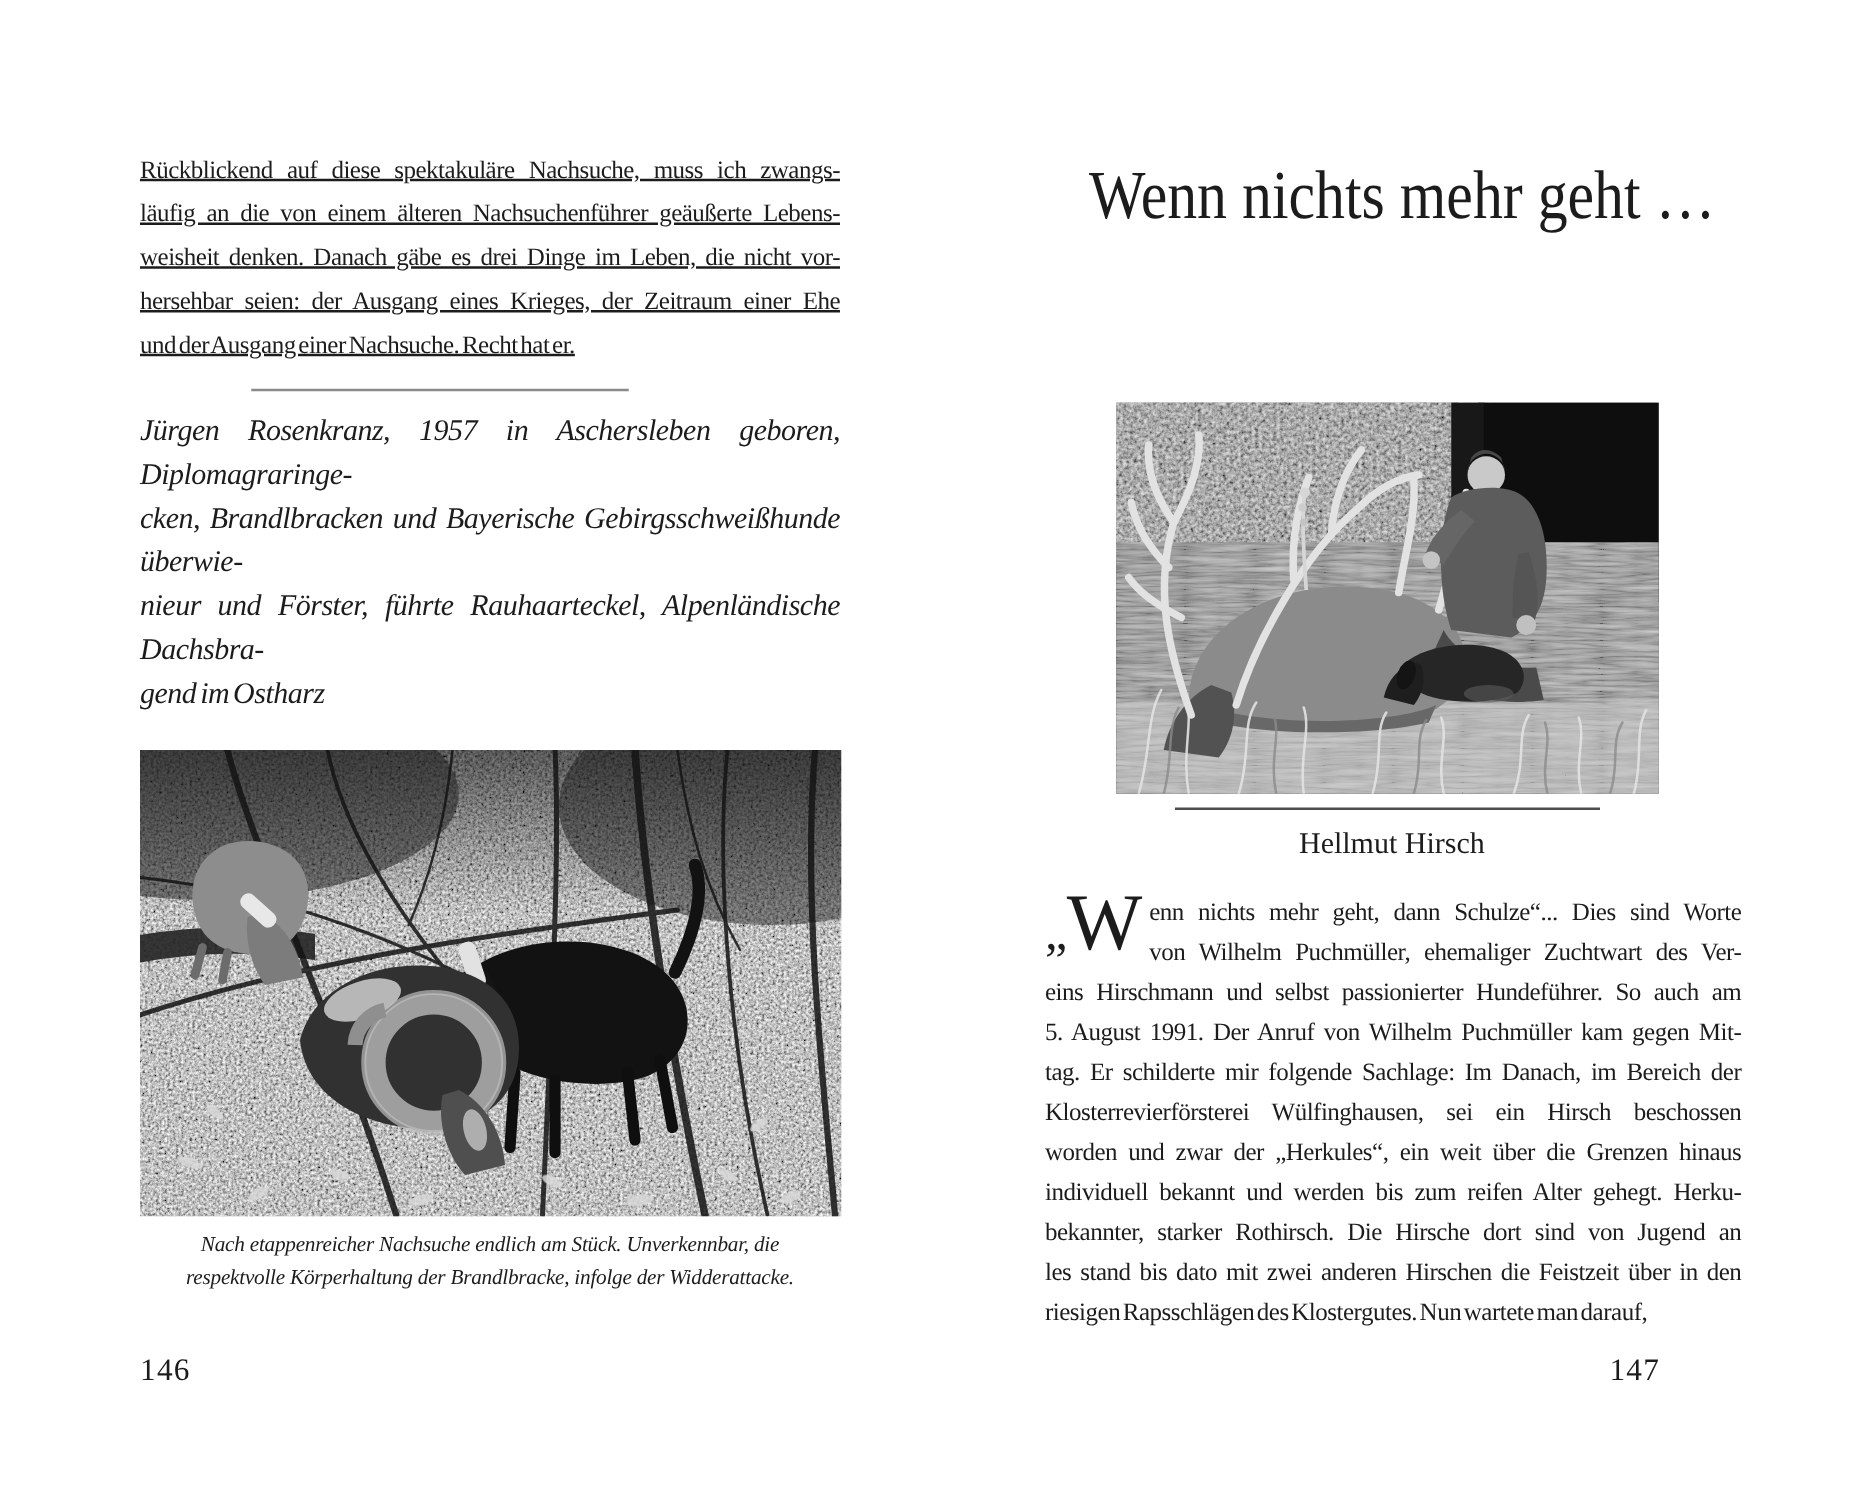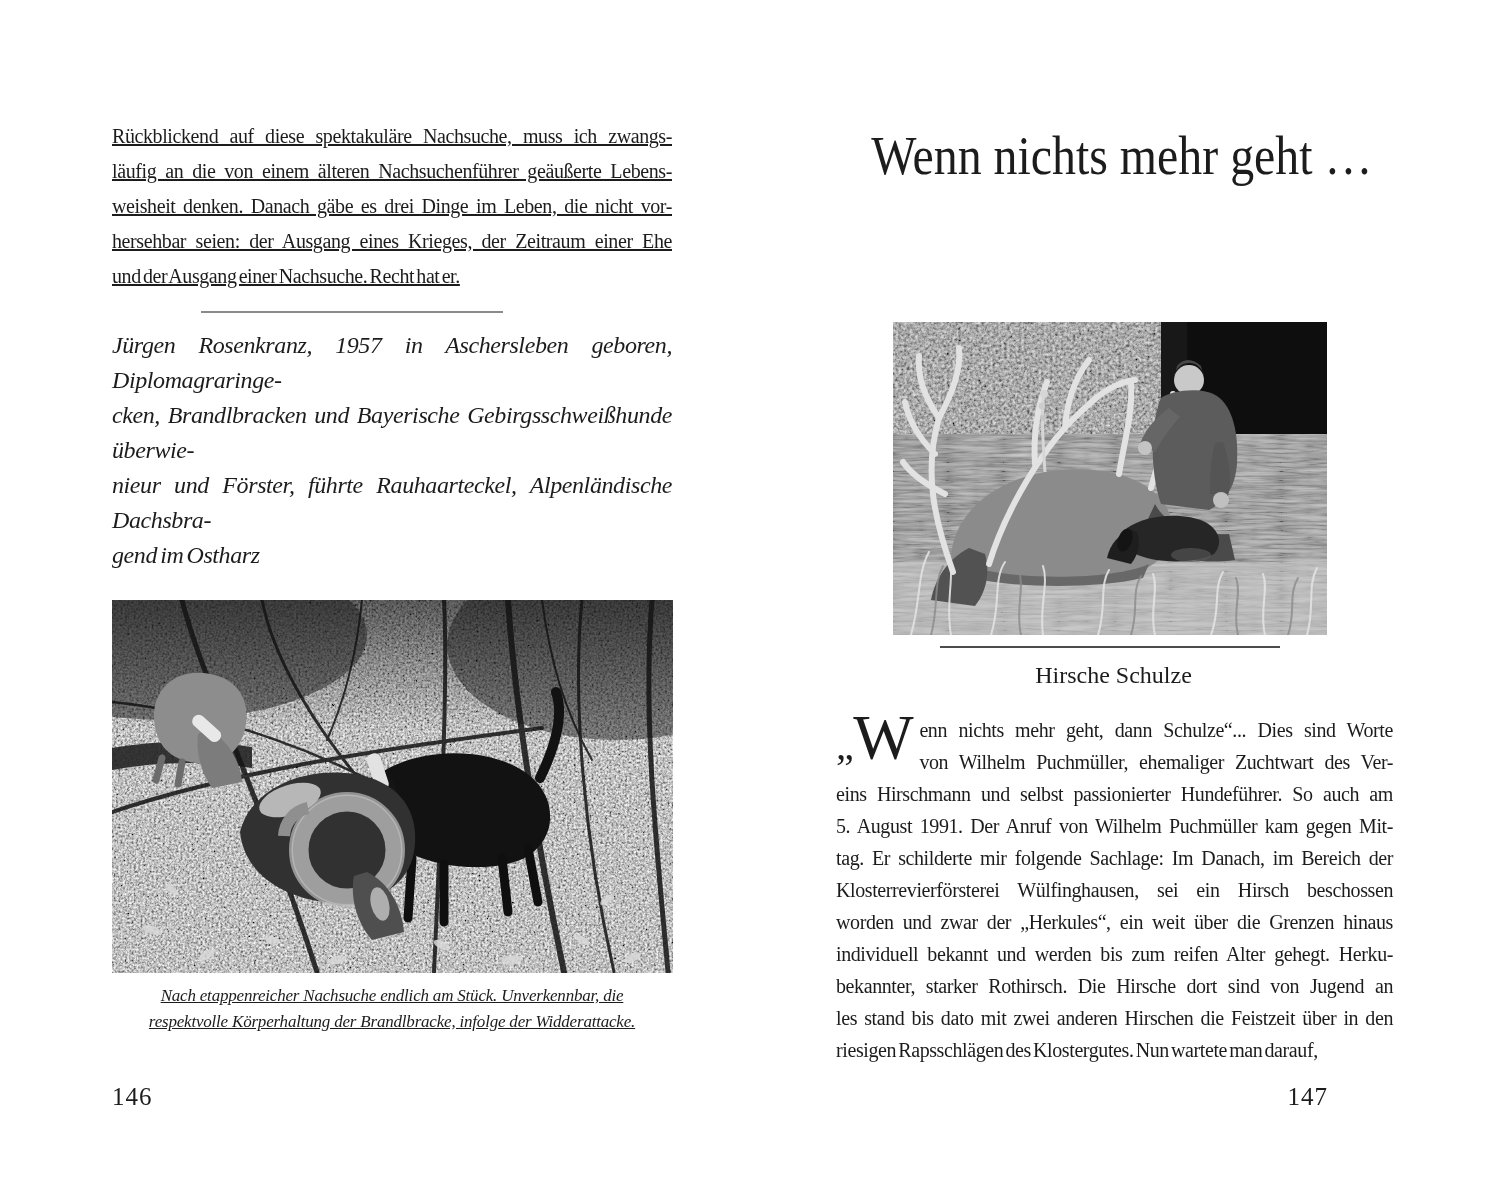--- a/index.html
+++ b/index.html
@@ -29,21 +29,21 @@
     font-size:55px; line-height:1; transform:scaleX(0.87); transform-origin:center;
     white-space:nowrap;
   }
   .chapter-author {
     left:835px; top:660px; width:557px; text-align:center;
     font-size:24px; line-height:30px;
   }
 
   .caption { left:112px; top:983px; width:560px; text-align:center;
              font-style:italic; font-size:17px; line-height:26px; letter-spacing:-0.2px; }
-  .caption .cap-line { display:block;text-decoration:underline; }
+  .caption .cap-line { display:block; }
 
   .pagenum { font-size:25px; line-height:24px; letter-spacing:1px; }
   .pagenum-left  { left:112px;  top:1085px; }
   .pagenum-right { left:1270px; top:1085px; width:58px; text-align:right; }
 
   .photo { display:block; }
   .photo-left-box  { left:112px; top:600px; width:561px; height:373px; }
   .photo-right-box { left:893px; top:322px; width:434px; height:313px; }
 
   
@@ -253,21 +253,21 @@
           <path d="M238,313 C246,288 238,270 248,254"></path>
           <path d="M345,313 C339,290 349,272 343,256"></path>
           <path d="M395,313 C403,290 395,272 405,256"></path>
         </g>
       </g>
     </svg>
   </div>
 
   <div class="abs rule-right"></div>
 
-  <div class="abs chapter-author">Hirsche Schulze</div>
+  <div class="abs chapter-author">Hellmut Hirsch</div>
 
   <div class="abs body-right">
     <span class="dropcap"><span class="dc-quote">„</span><span class="dc-letter">W</span></span>
     <div class="jline">enn nichts mehr geht, dann Schulze“... Dies sind Worte</div>
     <div class="jline">von Wilhelm Puchmüller, ehemaliger Zuchtwart des Ver-</div>
     <div class="jline">eins Hirschmann und selbst passionierter Hundeführer. So auch am</div>
     <div class="jline">5. August 1991. Der Anruf von Wilhelm Puchmüller kam gegen Mit-</div>
     <div class="jline">tag. Er schilderte mir folgende Sachlage: Im Danach, im Bereich der</div>
     <div class="jline">Klosterrevierförsterei Wülfinghausen, sei ein Hirsch beschossen</div>
     <div class="jline">worden und zwar der „Herkules“, ein weit über die Grenzen hinaus</div>

